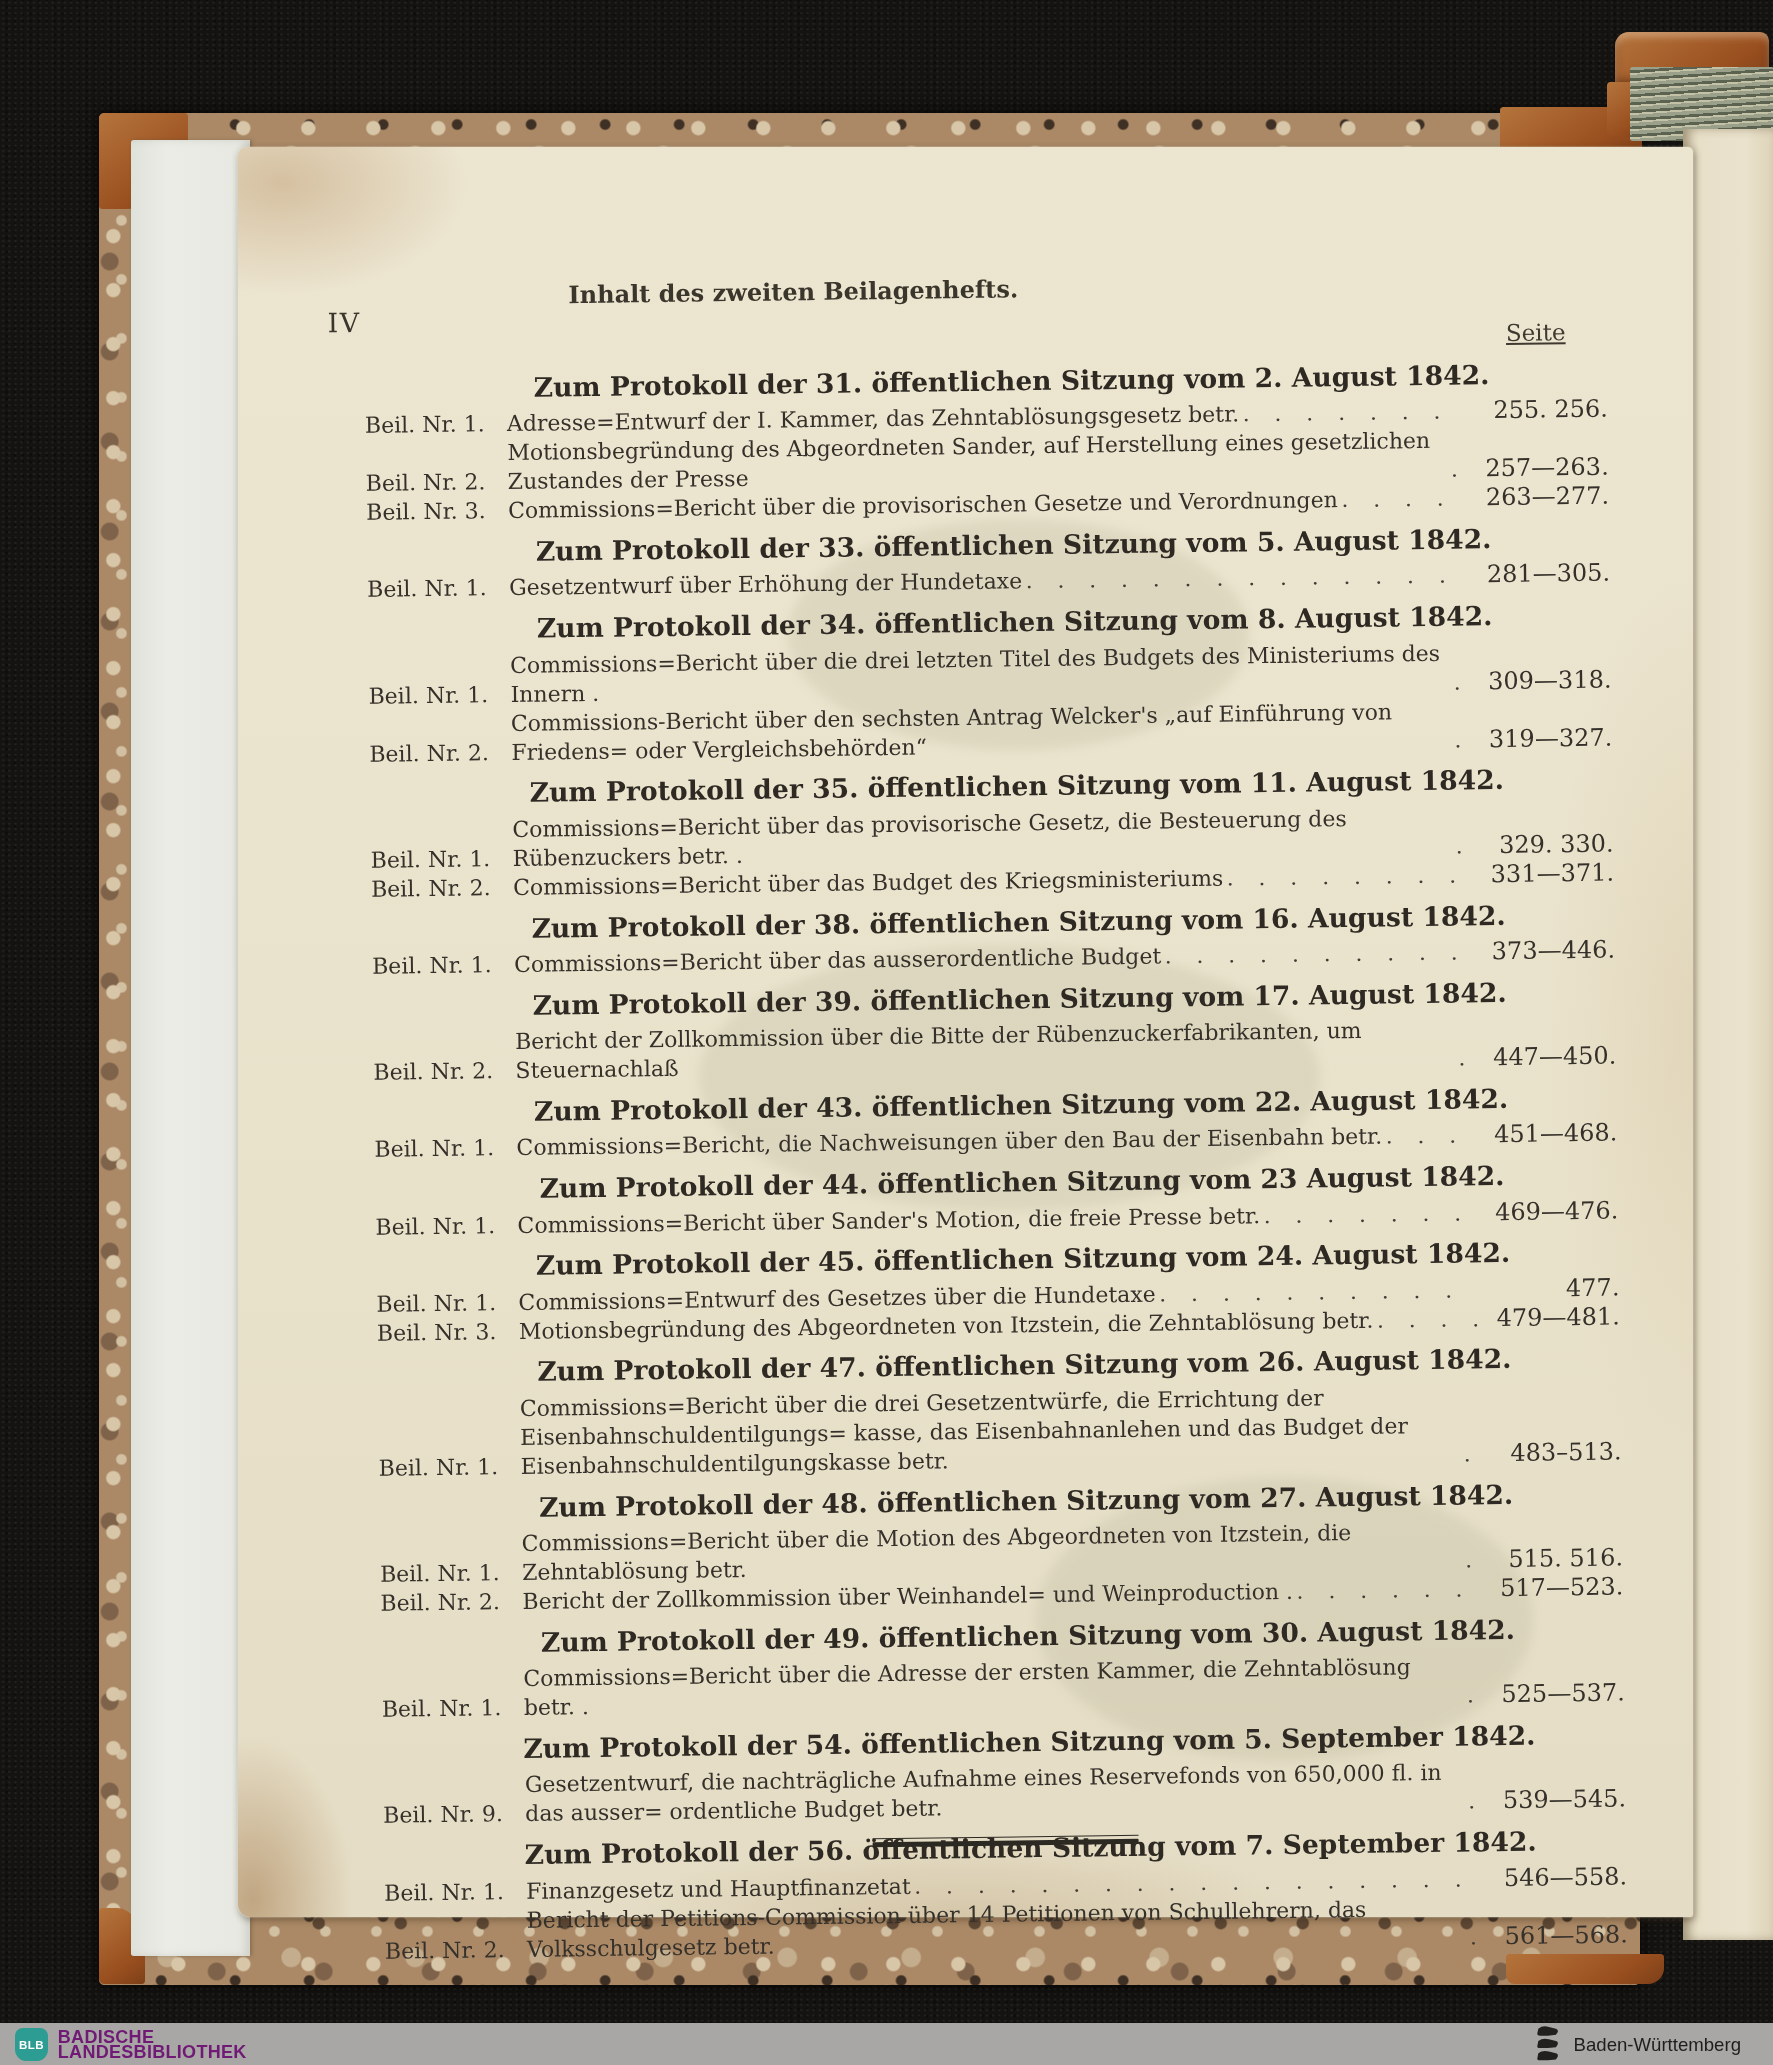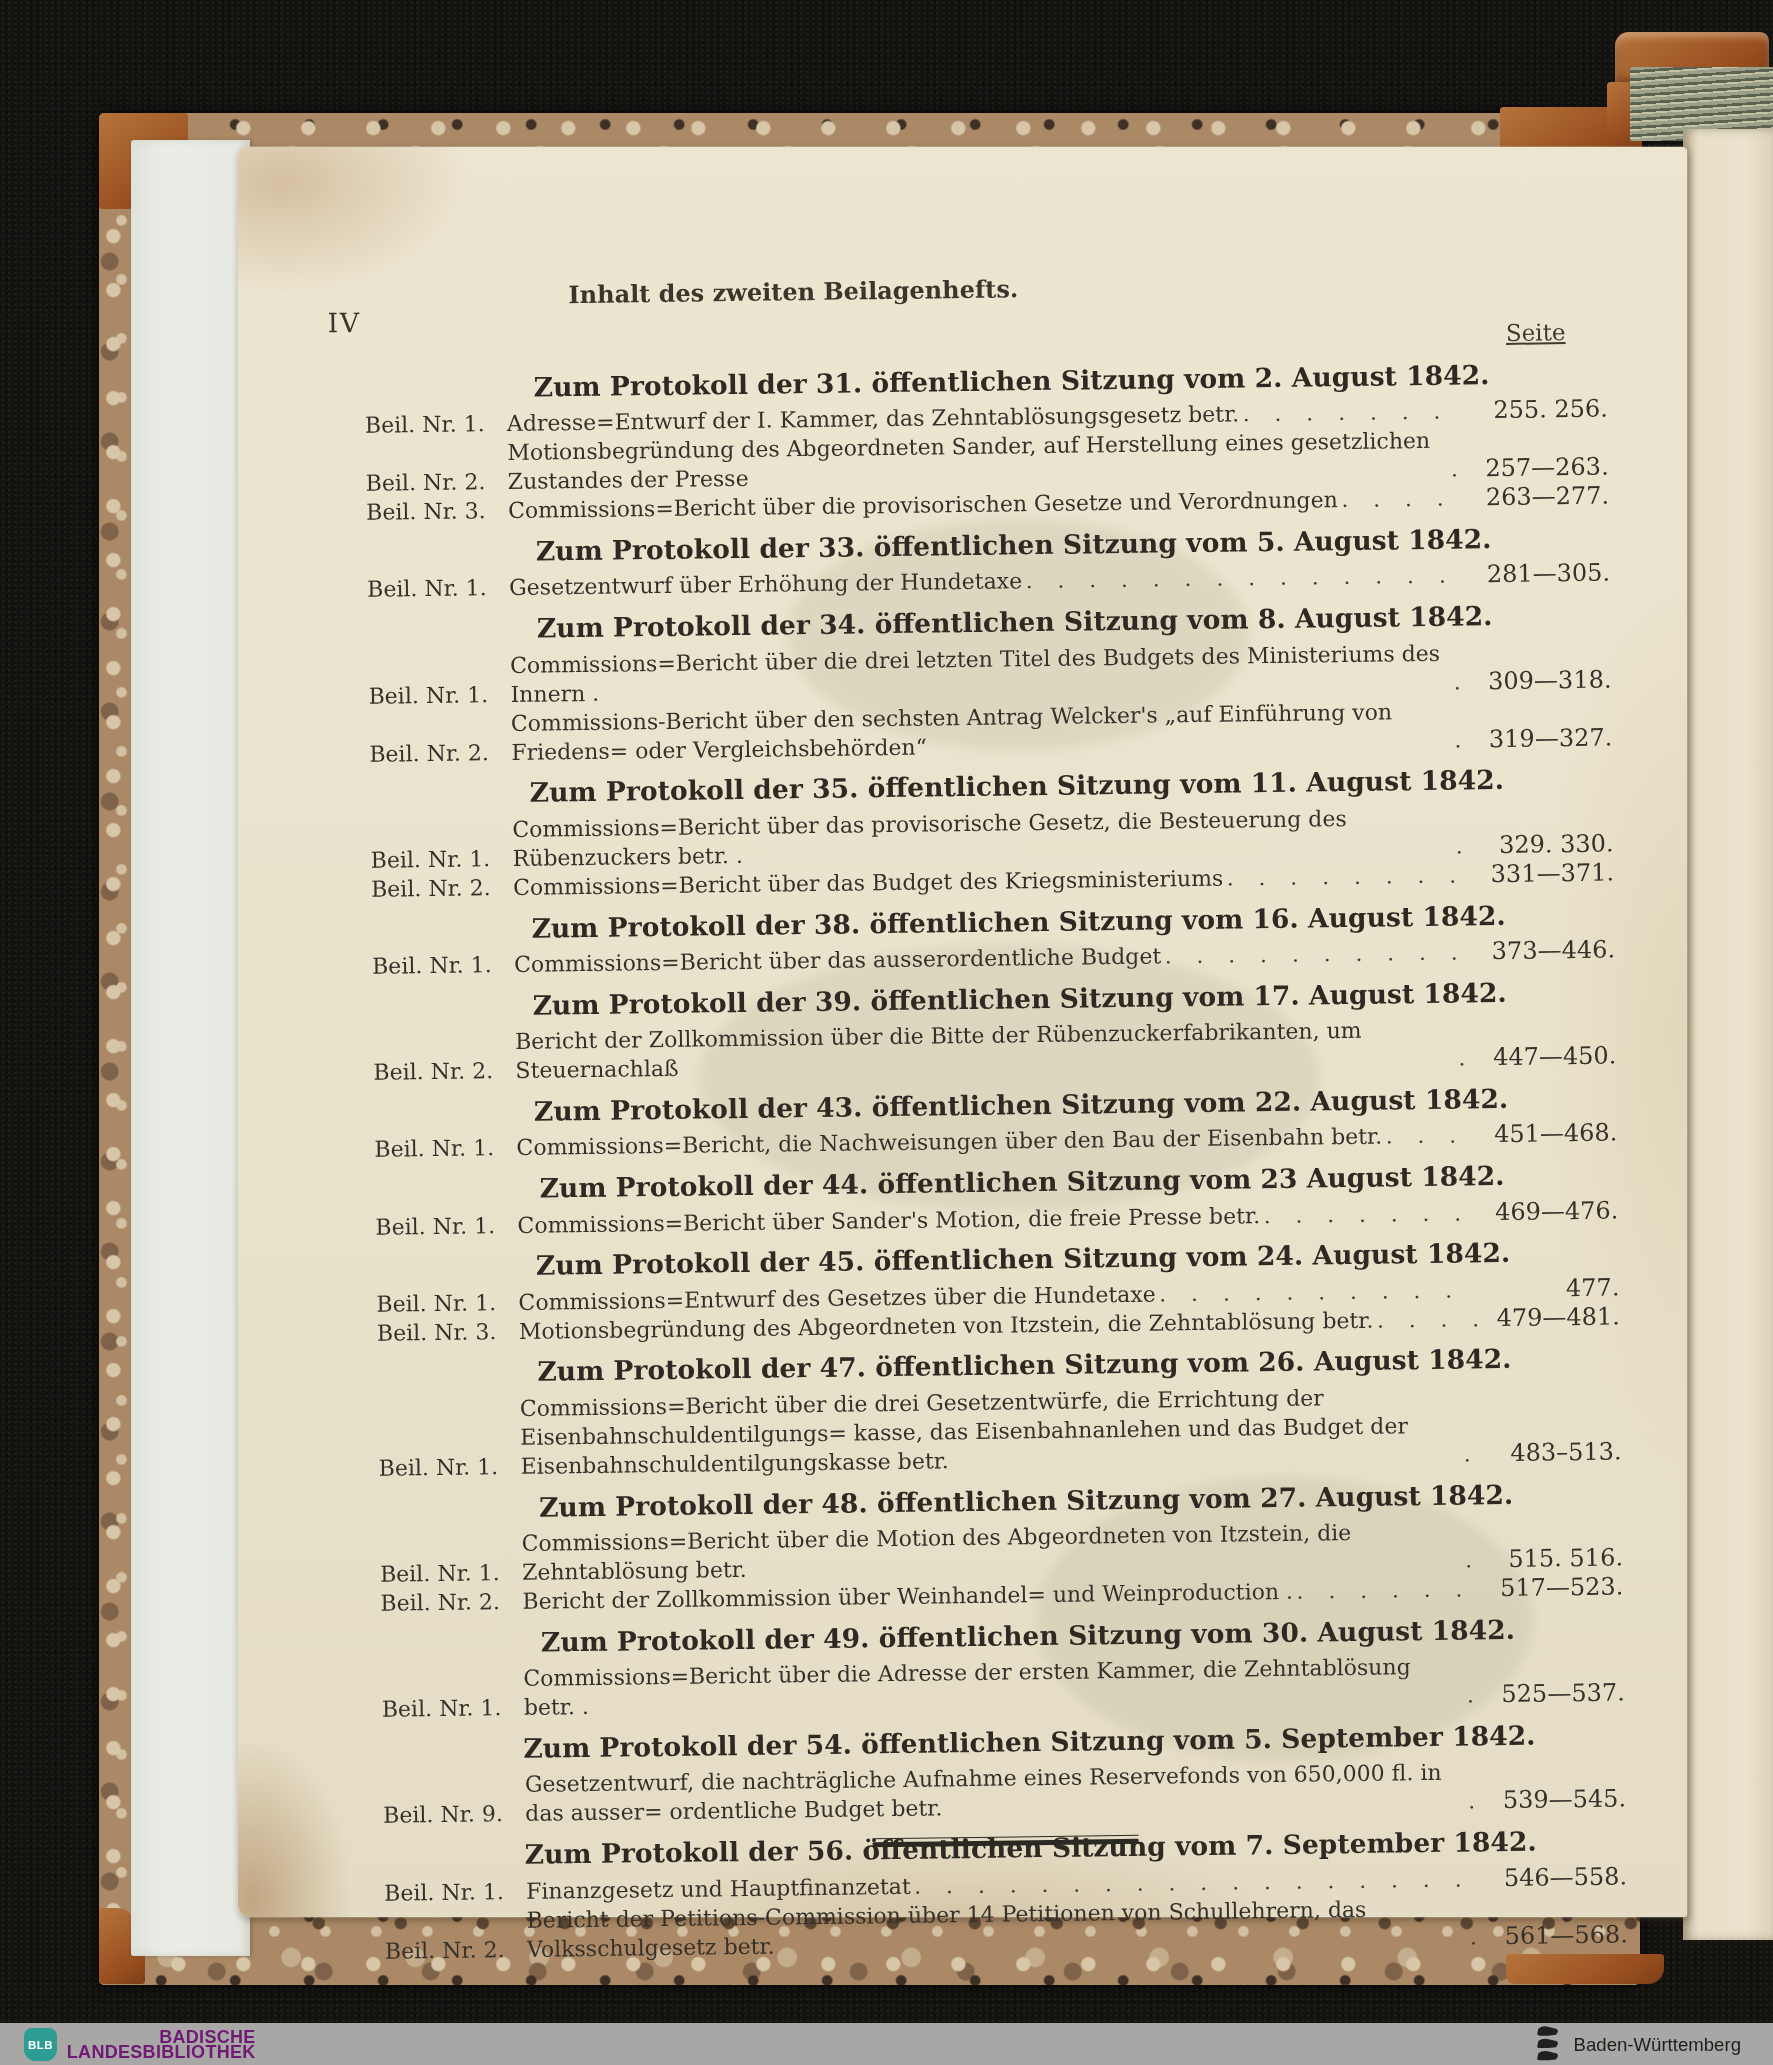--- a/index.html
+++ b/index.html
@@ -45,21 +45,21 @@
   
   .page{position:absolute;left:238px;top:147px;width:1449px;height:1770px;
     background-color:#eae3cd;
     background-image:
       radial-gradient(ellipse 266px 160px at 3% 2%, rgba(176,132,84,.38), transparent 70%),
       radial-gradient(ellipse 142px 231px at 1% 99%, rgba(150,100,50,.45), transparent 70%),
       radial-gradient(ellipse 443px 106px at 50% 100%, rgba(160,120,70,.22), transparent 75%),
       radial-gradient(ellipse 195px 621px at 100% 50%, rgba(190,160,110,.18), transparent 75%),
       linear-gradient(180deg,#ece5d0,#e9e2cb 60%,#e4dcc4);
     border-radius:8.9px 5.3px 3.5px 12.4px;
-    box-shadow:0 0 1.8px #f7f2e2, 1.8px 2.7px 7px rgba(60,45,25,.45);}
+    box-shadow:0 0 1.8px #f7f2e2, 1.8px 2.7px 7px rgba(60,45,25,.45);padding-left:6px;}
   .tilt{position:absolute;inset:0;transform:rotate(-0.75deg);transform-origin:45% 50%;}
   .smudge{position:absolute;border-radius:50%;filter:blur(5.3px);opacity:.14;background:#8e9070;}
   .folio{position:absolute;left:99px;top:153px;font-size:26.6px;color:#3a362c;letter-spacing:1.8px;}
   .page-heading{position:absolute;left:0;top:129px;width:1130px;text-align:center;
     font-size:24px;font-weight:bold;color:#3a362c;}
   .seite{position:absolute;left:1277px;top:181px;font-size:23px;color:#3e3a30;text-decoration:underline;}
   .toc{position:absolute;left:135px;top:209px;width:1243px;color:#35312a;}
   .sec-title{font-size:26.6px;font-weight:bold;line-height:34px;margin:9.8px 0 4.4px 0;
     text-align:center;padding-left:51px;color:#2e2a23;}
   .entry{display:flex;align-items:flex-end;font-size:22px;line-height:29px;}
@@ -69,21 +69,21 @@
     letter-spacing:8.9px;color:#403c33;padding:0 3.5px;}
   .dots::after{content:". . . . . . . . . . . . . . . . . . . . . . . . . . . . . . . . . .";}
   .pg{flex:0 0 142px;text-align:right;font-size:24px;white-space:nowrap;color:#35312a;}
   .end-rule{margin:21px auto 0 auto;width:266px;height:10.6px;
     border-top:1.8px solid #2c2922;}
   .end-rule .thick{margin-top:2.7px;height:5.3px;background:#2c2922;border-radius:0.9px;}
   
   .footer-bar{position:absolute;left:0;bottom:0;width:1773px;height:43px;
     display:flex;align-items:center;justify-content:space-between;
     font-family:"Liberation Sans",sans-serif;}
-  .blb-group{display:flex;align-items:center;gap:9.8px;margin-left:24px;text-align:right;}
+  .blb-group{display:flex;align-items:center;gap:9.8px;margin-left:15px;}
   .blb-badge{width:33px;height:33px;border-radius:8px 8px 11.5px 11.5px;
     display:flex;align-items:center;justify-content:center;
     color:#ffffff;font-weight:bold;font-size:11.5px;letter-spacing:0.4px;}
   .blb-lines{font-weight:bold;font-size:18px;line-height:15px;color:#701a75;letter-spacing:0.3px;}
   .bw-group{display:flex;align-items:center;gap:10.6px;margin-right:32px;color:#1f1e1c;font-size:18.6px;}
   .bw-crest{display:block;}
 </style>
 </head>
 <body>
 

